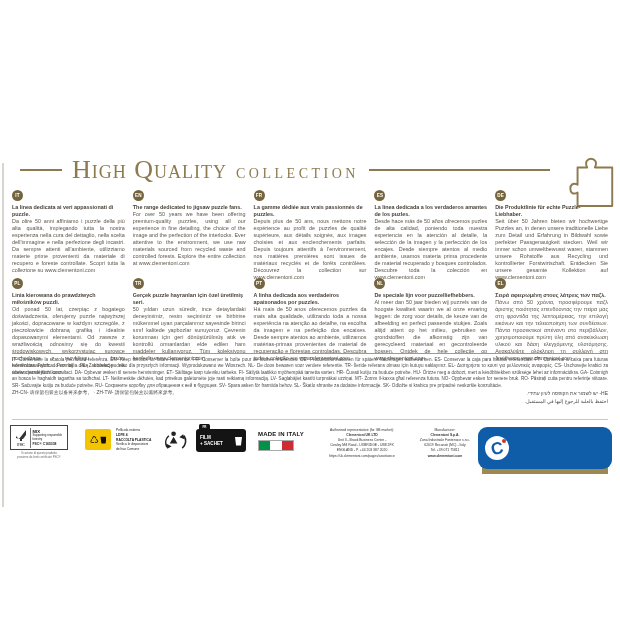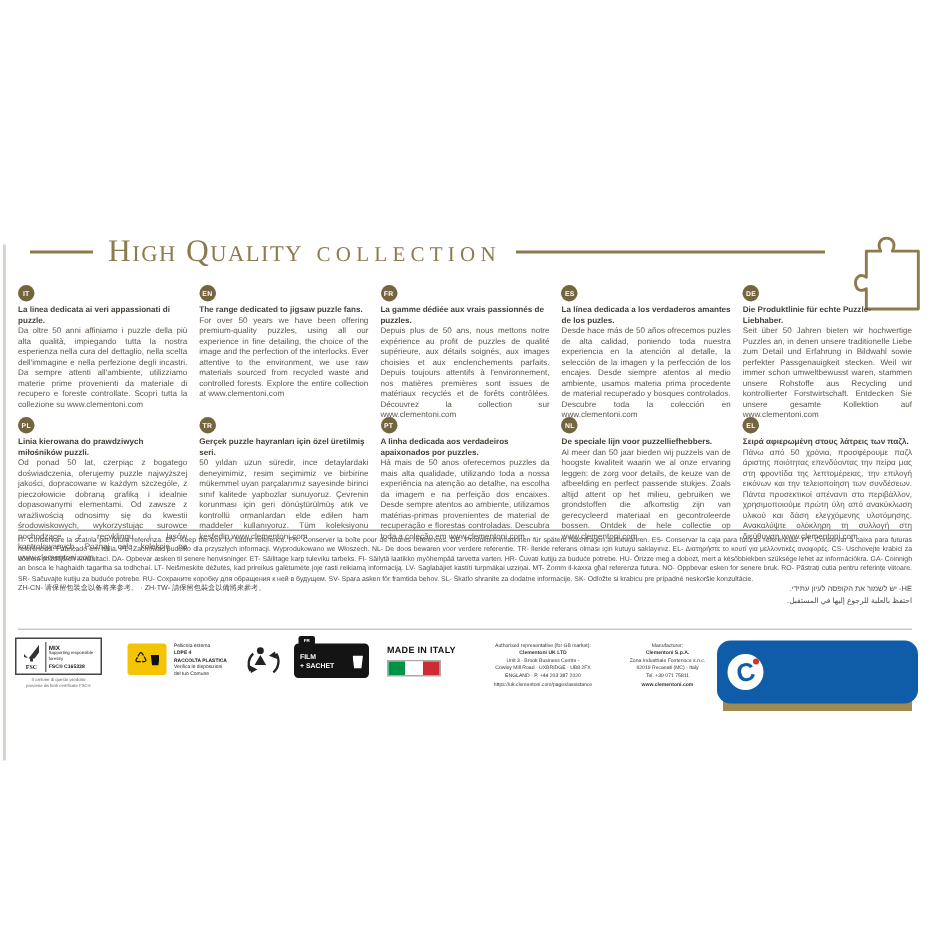--- a/index.html
+++ b/index.html
@@ -6,21 +6,21 @@
   .page{position:relative;width:620px;height:620px;background:#ffffff;overflow:hidden;
         font-family:"Liberation Sans","DejaVu Sans",sans-serif;color:#4c443c;}
   .edge-line{position:absolute;left:2px;top:163px;width:2px;height:344px;background:#d8d5cf;}
 
   
   .header{position:absolute;top:155px;left:20px;right:70px;display:flex;align-items:center;gap:10px;}
   .rule{height:2px;background:#8d7a4e;}
   .rule-short{width:42px;flex:none;}
   .rule-long{flex:1;}
   .title{white-space:nowrap;color:#8d7a4e;font-family:"Liberation Serif","DejaVu Serif",serif;}
-  .title .hq{font-size:21px;font-variant:small-caps;letter-spacing:1px;}
+  .title .hq{font-size:26px;font-variant:small-caps;letter-spacing:1px;}
   .title .coll{font-size:20px;font-variant:small-caps;letter-spacing:3.5px;margin-left:9px;}
   .puzzle-icon{position:absolute;top:146px;right:2px;width:52px;height:66px;}
 
   
   .lang-row{position:absolute;left:12px;width:596px;display:grid;grid-template-columns:repeat(5,1fr);column-gap:8px;}
   .row1{top:190px;} .row2{top:278px;}
   .lang-block{min-height:80px;}
   .badge{width:11px;height:11px;border-radius:50%;background:#75653f;color:#fff;font-size:4.6px;font-weight:bold;
          display:flex;align-items:center;justify-content:center;margin-bottom:2.5px;letter-spacing:.2px;}
   .lead{font-size:5.4px;font-weight:bold;color:#463f37;line-height:1.3;}

